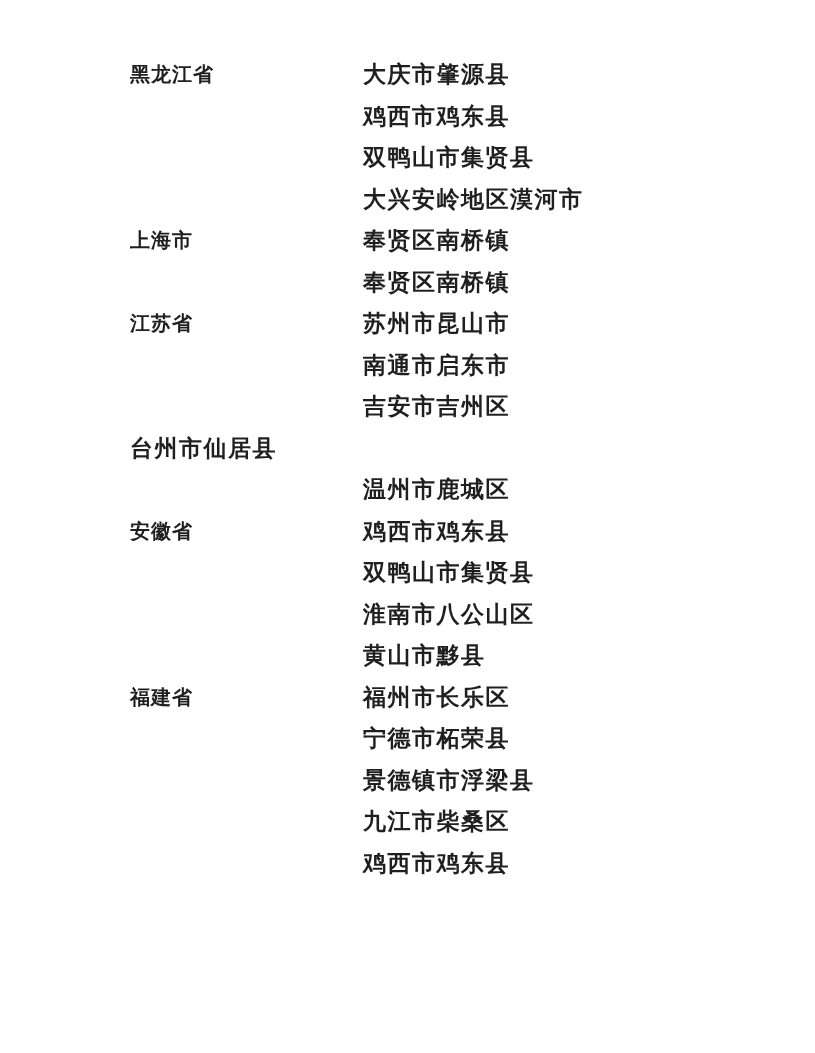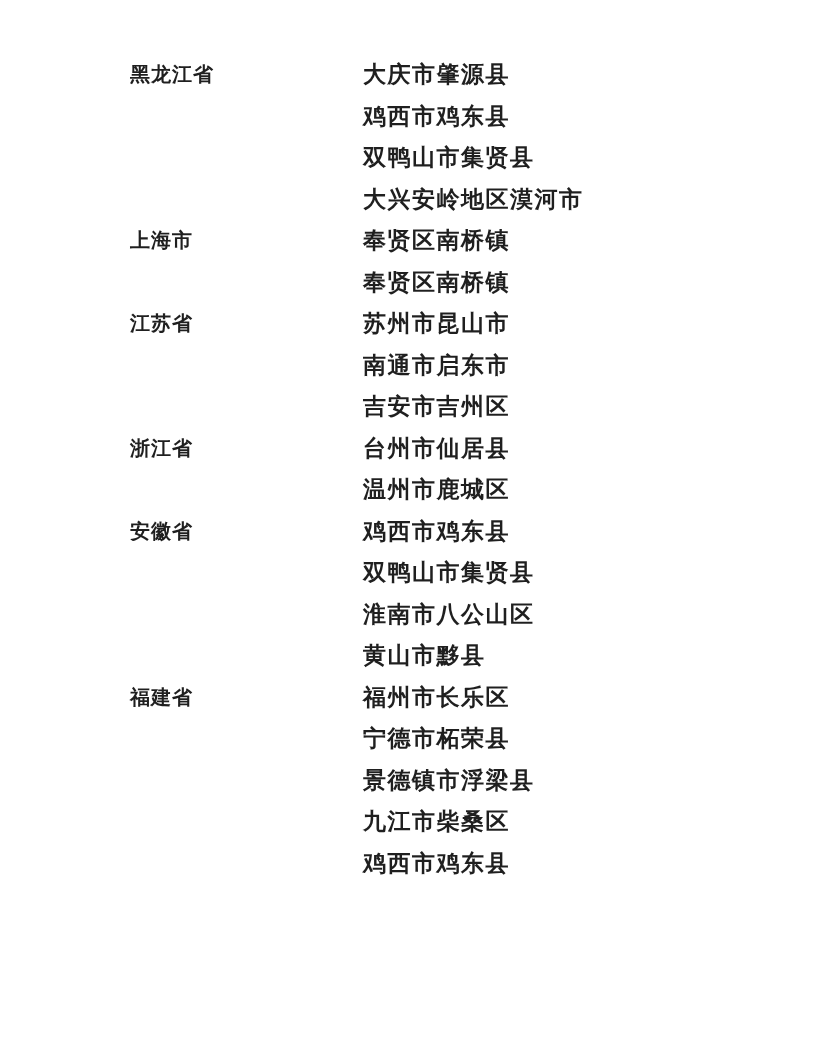--- a/index.html
+++ b/index.html
@@ -77,21 +77,20 @@
       </div>
       <div class="doc-row">
         <div class="province-cell"></div>
         <div class="location-cell">南通市启东市</div>
       </div>
       <div class="doc-row">
         <div class="province-cell"></div>
         <div class="location-cell">吉安市吉州区</div>
       </div>
       <div class="doc-row">
-        <div class="province-cell">浙江省</div>
         <div class="location-cell">台州市仙居县</div>
       </div>
       <div class="doc-row">
         <div class="province-cell"></div>
         <div class="location-cell">温州市鹿城区</div>
       </div>
       <div class="doc-row">
         <div class="province-cell">安徽省</div>
         <div class="location-cell">鸡西市鸡东县</div>
       </div>

